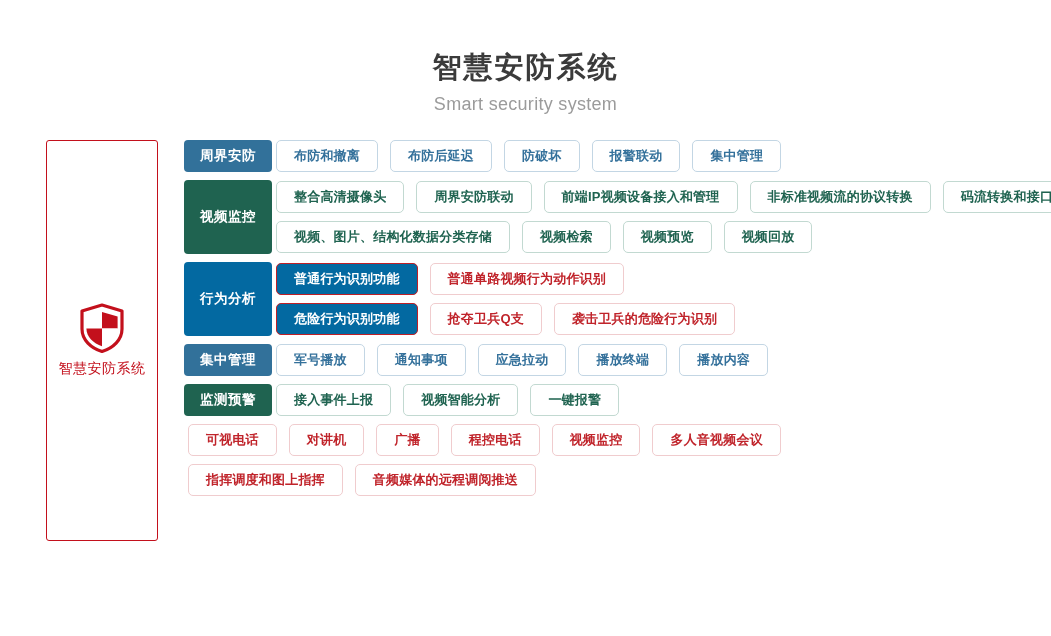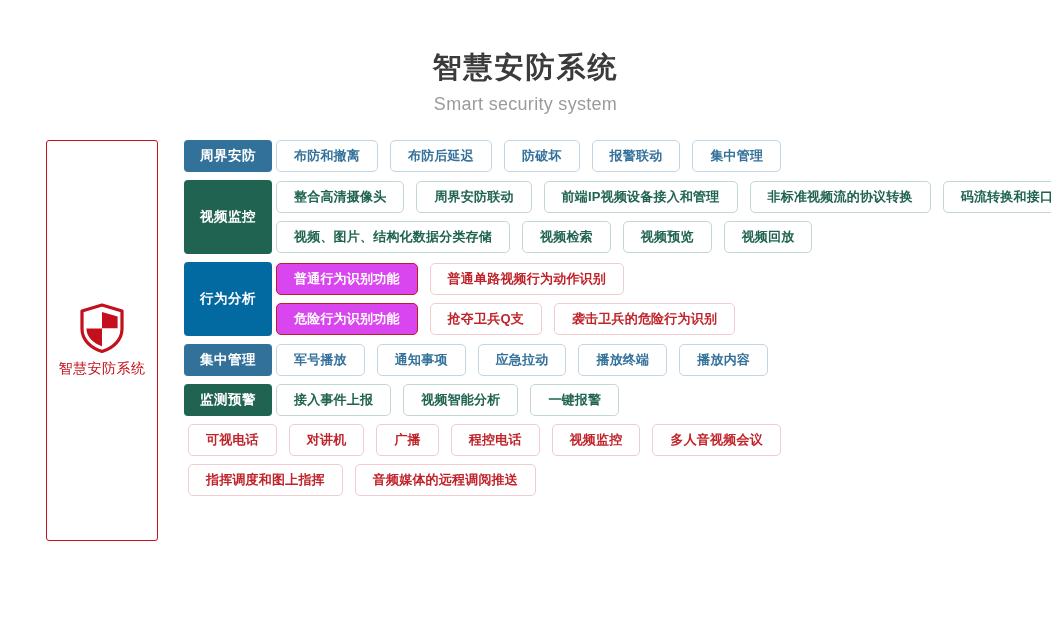--- a/index.html
+++ b/index.html
@@ -125,21 +125,21 @@
     white-space: nowrap;
     letter-spacing: 0.2px;
   }
   .chip:last-child { margin-right: 0; }
 
   .chip.blue  { border: 1px solid #c3d6e4; color: #34719b; }
   .chip.green { border: 1px solid #c2d9d1; color: #1f6350; }
   .chip.red   { border: 1px solid #f0ccce; color: #c0242b; }
   .chip.red-filled {
     border: 1px solid #be1f26;
-    background: #d946ef;
+    background: #0369a1;
     color: #ffffff;
   }
 
   
   .row.tall .cat { min-height: 74px; }
   .row.xtall .cat { min-height: 82px; }
 </style>
 </head>
 <body>
 

